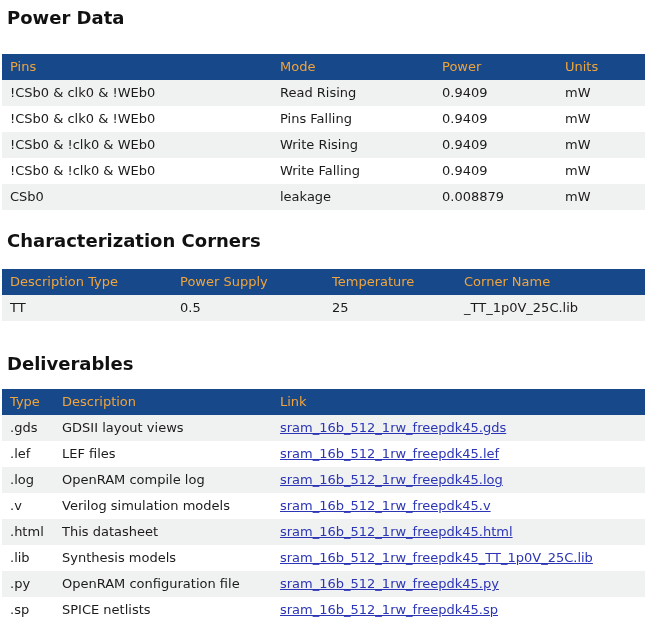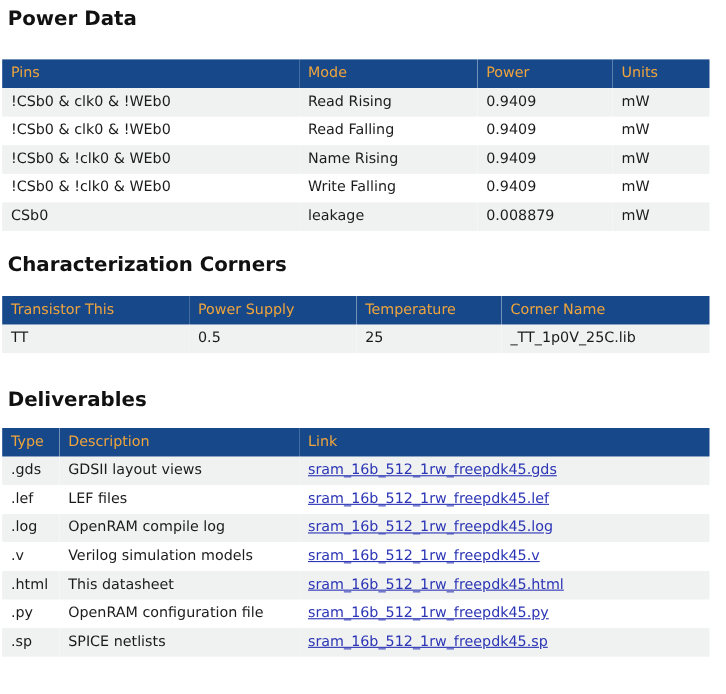--- a/index.html
+++ b/index.html
@@ -90,27 +90,27 @@
     </thead>
     <tbody>
       <tr>
         <td>!CSb0 &amp; clk0 &amp; !WEb0</td>
         <td>Read Rising</td>
         <td>0.9409</td>
         <td>mW</td>
       </tr>
       <tr>
         <td>!CSb0 &amp; clk0 &amp; !WEb0</td>
-        <td>Read Falling</td>
+        <td>Pins Falling</td>
         <td>0.9409</td>
         <td>mW</td>
       </tr>
       <tr>
         <td>!CSb0 &amp; !clk0 &amp; WEb0</td>
-        <td>Name Rising</td>
+        <td>Write Rising</td>
         <td>0.9409</td>
         <td>mW</td>
       </tr>
       <tr>
         <td>!CSb0 &amp; !clk0 &amp; WEb0</td>
         <td>Write Falling</td>
         <td>0.9409</td>
         <td>mW</td>
       </tr>
       <tr>
@@ -126,21 +126,21 @@
 
   <table>
     <colgroup>
         <col style="width:170px">
         <col style="width:152px">
         <col style="width:132px">
         <col style="width:189px">
       </colgroup>
     <thead>
       <tr>
-        <th>Transistor This</th>
+        <th>Description Type</th>
         <th>Power Supply</th>
         <th>Temperature</th>
         <th>Corner Name</th>
       </tr>
     </thead>
     <tbody>
       <tr>
         <td>TT</td>
         <td>0.5</td>
         <td>25</td>
@@ -184,20 +184,25 @@
         <td>.v</td>
         <td>Verilog simulation models</td>
         <td><a class="file-link" href="#">sram_16b_512_1rw_freepdk45.v</a></td>
       </tr>
       <tr>
         <td>.html</td>
         <td>This datasheet</td>
         <td><a class="file-link" href="#">sram_16b_512_1rw_freepdk45.html</a></td>
       </tr>
       <tr>
+        <td>.lib</td>
+        <td>Synthesis models</td>
+        <td><a class="file-link" href="#">sram_16b_512_1rw_freepdk45_TT_1p0V_25C.lib</a></td>
+      </tr>
+      <tr>
         <td>.py</td>
         <td>OpenRAM configuration file</td>
         <td><a class="file-link" href="#">sram_16b_512_1rw_freepdk45.py</a></td>
       </tr>
       <tr>
         <td>.sp</td>
         <td>SPICE netlists</td>
         <td><a class="file-link" href="#">sram_16b_512_1rw_freepdk45.sp</a></td>
       </tr>
     </tbody>

